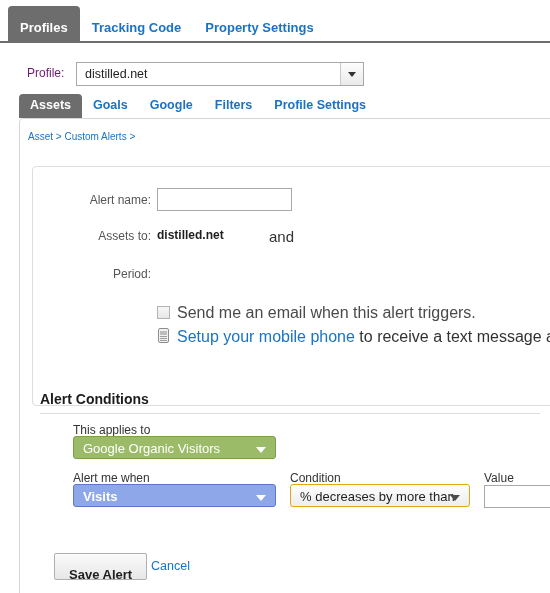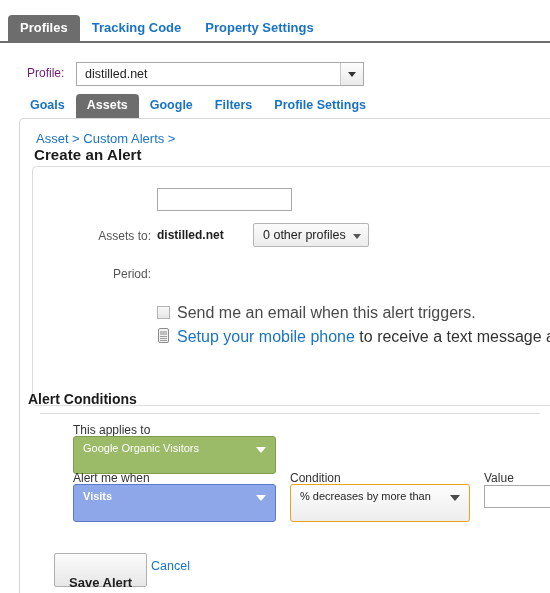--- a/index.html
+++ b/index.html
@@ -31,21 +31,21 @@
     position: absolute;
     left: 8px;
     bottom: -1px;
     display: flex;
     align-items: flex-end;
   }
   .ttab {
     font-size: 13px;
     font-weight: bold;
     color: #1a73c4;
-    padding: 6px 12px 7px 12px;
+    padding: 15px 12px 7px 12px;
     line-height: 14px;
     white-space: nowrap;
     cursor: pointer;
   }
   .ttab.active {
     background: #6d6d6d;
     color: #ffffff;
     border-radius: 4px 4px 0 0;
   }
 
@@ -135,23 +135,23 @@
     top: 118px;
     width: 540px;
     height: 480px;
     border: 1px solid #d6d6d6;
     border-radius: 4px;
     background: #ffffff;
     box-sizing: border-box;
   }
   .breadcrumb {
     position: absolute;
-    left: 16px;
+    left: 8px;
     top: 12px;
-    font-size: 13px;
+    font-size: 10px;
     color: #1a73c4;
     cursor: pointer;
   }
   .page-title {
     position: absolute;
     left: 14px;
     top: 27px;
     font-size: 15px;
     font-weight: bold;
     color: #1b1b1b;
@@ -250,21 +250,21 @@
   }
   .phone-icon i.k {
     top: 7px;
     height: 5px;
     background: repeating-linear-gradient(to bottom, #9c9c9c 0 1px, #f2f2f2 1px 2px);
   }
 
   
   .section-head {
     position: absolute;
-    left: 28px;
+    left: 40px;
     top: 391px;
     font-size: 14px;
     font-weight: bold;
     color: #1b1b1b;
   }
   .section-rule {
     position: absolute;
     left: 40px;
     top: 413px;
     width: 500px;
@@ -274,25 +274,25 @@
 
   .fieldlabel {
     position: absolute;
     font-size: 12px;
     color: #333333;
     white-space: nowrap;
   }
 
   .sel {
     position: absolute;
-    height: 38px;
+    height: 23px;
     box-sizing: border-box;
     border-radius: 3px;
     cursor: pointer;
-    font-size: 11px;
+    font-size: 13px;
     line-height: 23px;
     padding-left: 9px;
     white-space: nowrap;
     overflow: hidden;
   }
   .sel .caret-w {
     position: absolute;
     right: 9px;
     top: 10px;
     width: 0; height: 0;
@@ -325,21 +325,21 @@
     border: 1px solid #e8a317;
     color: #1f1f1f;
   }
 
   
   .save-btn {
     position: absolute;
     left: 54px;
     top: 553px;
     height: 27px;
-    padding: 16px 14px;
+    padding: 8px 14px;
     border: 1px solid #b0b0b0;
     border-radius: 2px;
     background: linear-gradient(to bottom, #fbfbfb 0%, #e7e7e7 100%);
     font-size: 13px;
     font-weight: bold;
     color: #1f1f1f;
     line-height: 25px;
     box-sizing: border-box;
     cursor: pointer;
   }
@@ -367,43 +367,39 @@
   <div class="profile-label">Profile:</div>
   <div class="profile-select">
     <span class="val">distilled.net</span>
     <span class="arrowbox">
         <span class="caret-dn"></span>
       </span>
   </div>
 </div>
 
 <div class="sub-tabs">
+  <div class="stab active">Assets</div>
   <div class="stab">Goals</div>
-  <div class="stab active">Assets</div>
   <div class="stab">Google</div>
   <div class="stab">Filters</div>
   <div class="stab">Profile Settings</div>
 </div>
 
 <div class="panel">
 
   <div class="breadcrumb">Asset &gt; Custom Alerts &gt;</div>
-  <div class="page-title">Create an Alert</div>
 
   <div class="formbox">
 
+    <div class="flabel" style="left:20px; top:26px; width:98px;">Alert name:</div>
     <input class="text-input" type="text" style="position: absolute; left: 124px; top: 21px; width: 135px;" placeholder="">
 
     <div class="flabel" style="left:20px; top:62px; width:98px;">Assets to:</div>
     <span class="bold-dark" style="position:absolute; left:124px; top:61px;">distilled.net</span>
     <span class="plain-dark" style="position:absolute; left:196px; top:61px;">and</span>
-    <span class="btn-drop" style="position:absolute; left:220px; top:56px;">
-      <span>0 other profiles</span>
-      <span class="caret-sm"></span>
-    </span>
 
     <div class="flabel" style="left:20px; top:100px; width:98px;">Period:</div>
 
     <span class="checkbox" style="left:124px; top:139px;"></span>
     <span class="checkline" style="left:144px; top:137px;">Send me an email when this alert triggers.</span>
 
     <span class="phone-icon" style="left:125px; top:161px;">
         <i></i>
         <i class="k"></i>
       </span>

